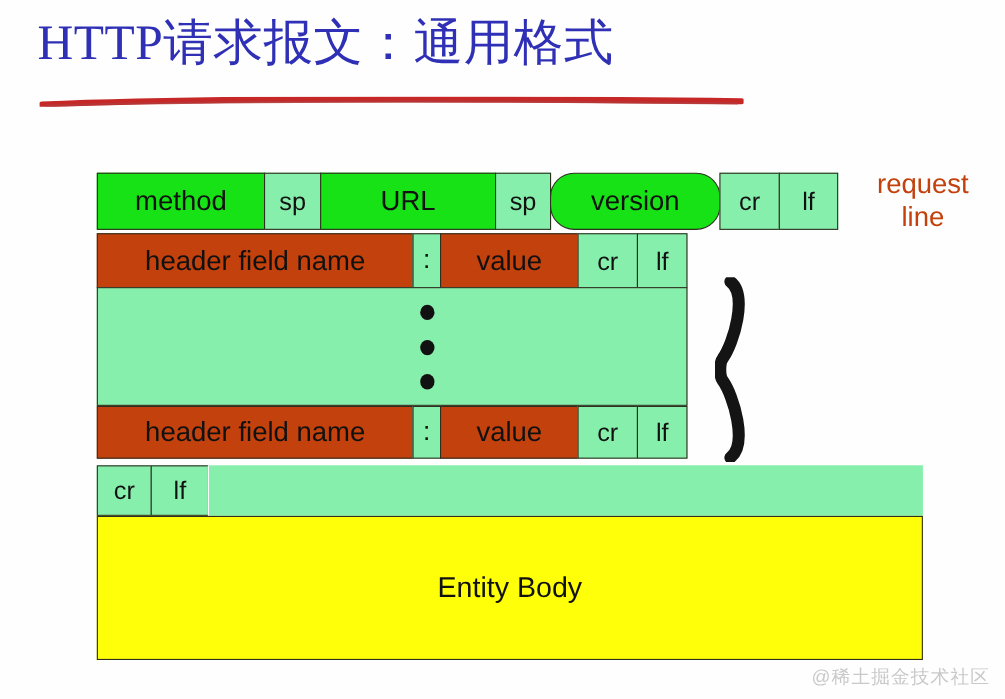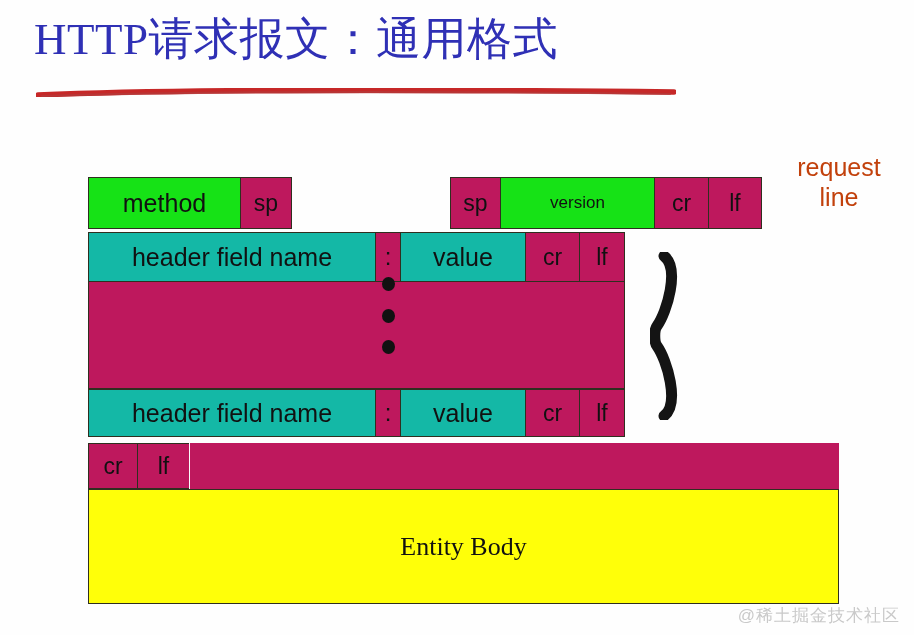--- a/index.html
+++ b/index.html
@@ -50,25 +50,24 @@
     position: absolute;
     box-sizing: border-box;
     border: 1.6px solid #2f2f1f;
     display: flex;
     align-items: center;
     justify-content: center;
     font-family: "Liberation Sans", sans-serif;
     color: #111111;
     overflow: hidden;
     white-space: nowrap;
-    margin-top: 20px;
   }
   .green  { background: #16e216; }
-  .magenta{ background: #14b8a6; }
-  .white  { background: #be185d; }
+  .magenta{ background: #c2410c; }
+  .white  { background: #86efac; }
   .yellow { background: #ffff09; }
 
   .lbl {
     position: absolute;
     font-family: "Liberation Sans", sans-serif;
     color: #c2410c;
     text-align: center;
     line-height: 1.18;
     white-space: pre-line;
   }
@@ -107,22 +106,23 @@
 
 <svg id="title-underline" viewBox="0 0 640 9" preserveAspectRatio="none">
   <path d="M2,7 C120,2 360,1 638,4" stroke="#c62828" stroke-width="5.5" fill="none" stroke-linecap="round"></path>
   <path d="M6,8 C140,4 380,3 634,6" stroke="#b33a3a" stroke-width="2.2" fill="none" stroke-linecap="round" opacity="0.75"></path>
 </svg>
 
 <div id="diagram">
 
   <div class="cell green" style="left:88px;  top:157px; width:153px; height:52px; font-size:25px;">method</div>
   <div class="cell white" style="left:240px; top:157px; width:52px;  height:52px; font-size:23px;">sp</div>
+  <div class="cell green" style="left:291px; top:157px; width:160px; height:52px; font-size:25px;">URL</div>
   <div class="cell white" style="left:450px; top:157px; width:51px;  height:52px; font-size:23px;">sp</div>
-  <div class="cell green" style="left:500px; top:157px; width:155px; height:52px; font-size:17px;">version</div>
+  <div class="cell green" style="left:500px; top:157px; width:155px; height:52px; font-size:25px;border-radius:22px;">version</div>
   <div class="cell white" style="left:654px; top:157px; width:55px;  height:52px; font-size:23px;">cr</div>
   <div class="cell white" style="left:708px; top:157px; width:54px;  height:52px; font-size:23px;">lf</div>
 
   <div class="lbl" style="left:768px; top:153px; width:142px; font-size:25px;">request
 line</div>
 
   <div class="cell magenta" style="left:88px;  top:212px; width:288px; height:50px; font-size:25px;">header field name</div>
   <div class="cell white" style="left:375px; top:212px; width:26px;  height:50px; font-size:24px;">:</div>
   <div class="cell magenta" style="left:400px; top:212px; width:126px; height:50px; font-size:25px;">value</div>
   <div class="cell white" style="left:525px; top:212px; width:55px;  height:50px; font-size:23px;">cr</div>
@@ -140,16 +140,16 @@
   <div class="cell white" style="left:579px; top:369px; width:46px;  height:48px; font-size:23px;">lf</div>
 
   <svg id="brace" viewBox="0 0 50 168" preserveAspectRatio="none">
     <path d="M14,4 C30,16 17,60 7,74 C4,78 4,90 7,94 C17,108 30,152 14,164" stroke="#141414" stroke-width="11" fill="none" stroke-linecap="round" stroke-linejoin="round"></path>
   </svg>
 
   <div class="cell white" style="left:88px;  top:423px; width:50px;  height:46px; font-size:23px;">cr</div>
   <div class="cell white" style="left:137px; top:423px; width:53px;  height:46px; font-size:23px;">lf</div>
   <div class="cell white" style="left:189px; top:423px; width:650px; height:46px; border-color:#fbfbfb; border-top:none; border-right:none; border-bottom:none;"></div>
 
-  <div class="cell yellow" style="left:88px; top:469px; width:751px; height:115px; font-size:26px;font-family:Liberation Serif, serif;">Entity Body</div>
+  <div class="cell yellow" style="left:88px; top:469px; width:751px; height:131px; font-size:26px;">Entity Body</div>
 </div>
 
 <div id="watermark">@稀土掘金技术社区</div>
 
 </body></html>

